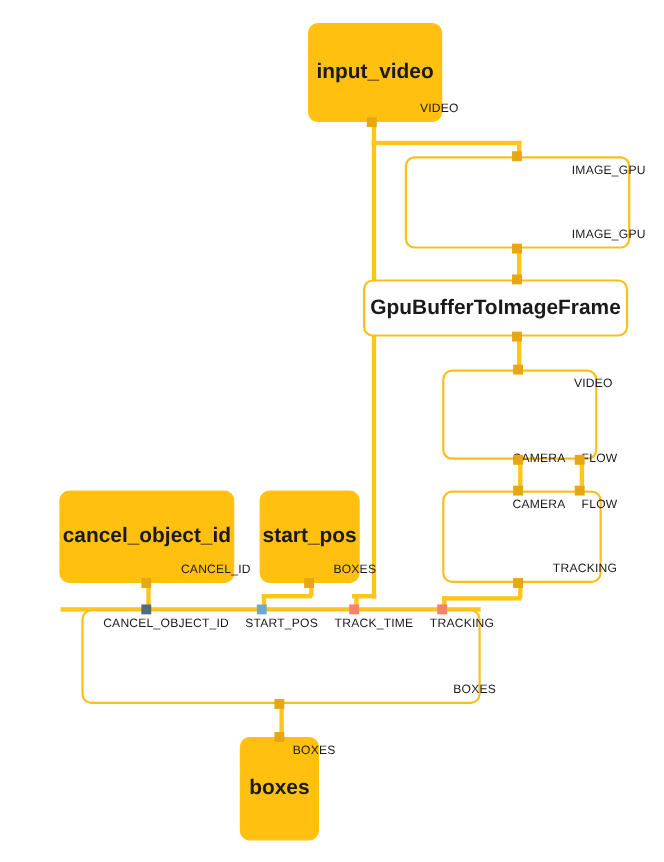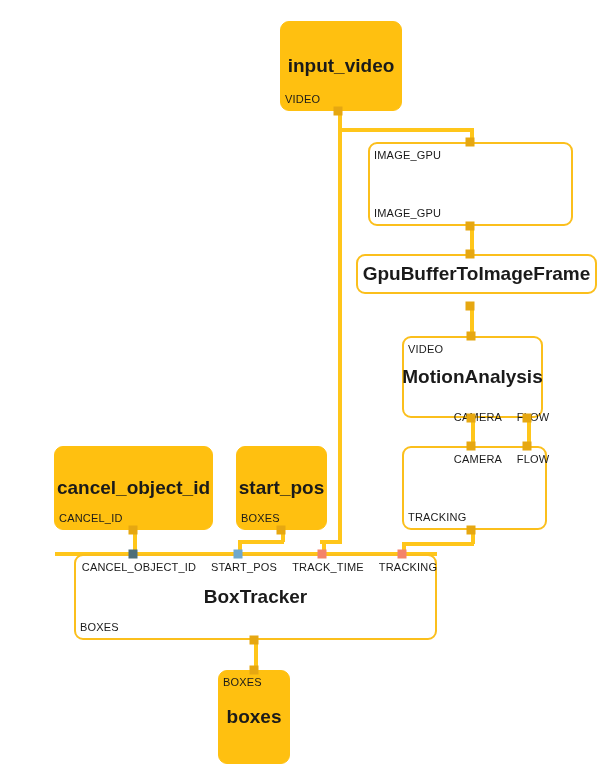--- a/index.html
+++ b/index.html
@@ -40,24 +40,24 @@
     font-size: 19px;
     font-weight: bold;
     color: #1a1a1a;
     line-height: 1.1;
     white-space: nowrap;
   }
 
   
   .port-row {
     position: absolute;
-    left: 4px;
+    left: 16px;
     width: 100%;
     display: flex;
-    justify-content: flex-start;
+    justify-content: flex-end;
     pointer-events: none;
   }
   .port-row.top { top: 5px; }
   .port-row.bottom { bottom: 5px; }
   .port-label {
     font-size: 11px;
     color: #1a1a1a;
     letter-spacing: 0.2px;
     white-space: nowrap;
   }
@@ -134,28 +134,27 @@
     <div class="port-row top">
       <span class="port-label">IMAGE_GPU</span>
     </div>
     <div class="port-row bottom">
       <span class="port-label">IMAGE_GPU</span>
     </div>
   </div>
   <div class="port" style="left:470px; top:142px;"></div>
   <div class="port" style="left:470px; top:226px;"></div>
 
-  <div class="node outlined" style="left:356px; top:254px; width:241px; height:40px;">
+  <div class="node outlined" style="left:330px; top:254px; width:241px; height:52px;">
     <span class="node-title">GpuBufferToImageFrame</span>
   </div>
   <div class="port" style="left:470px; top:254px;"></div>
   <div class="port" style="left:470px; top:306px;"></div>
 
   <div class="node outlined" style="left:402px; top:336px; width:141px; height:82px;">
-    <span class="node-title">MotionAnalysis</span>
     <div class="port-row top">
       <span class="port-label">VIDEO</span>
     </div>
     <div class="port-row bottom">
       <span class="port-label abs" style="left:70px;">CAMERA</span>
       <span class="port-label abs" style="left:125px;">FLOW</span>
     </div>
   </div>
   <div class="port" style="left:471px; top:336px;"></div>
   <div class="port" style="left:471px; top:418px;"></div>
@@ -184,21 +183,20 @@
 
   <div class="node filled" style="left:236px; top:446px; width:91px; height:84px;">
     <span class="node-title">start_pos</span>
     <div class="port-row bottom">
       <span class="port-label">BOXES</span>
     </div>
   </div>
   <div class="port" style="left:281px; top:530px;"></div>
 
   <div class="node outlined" style="left:74px; top:554px; width:363px; height:86px;">
-    <span class="node-title">BoxTracker</span>
     <div class="port-row top">
       <span class="port-label abs" style="left:59px;">CANCEL_OBJECT_ID</span>
       <span class="port-label abs" style="left:164px;">START_POS</span>
       <span class="port-label abs" style="left:248px;">TRACK_TIME</span>
       <span class="port-label abs" style="left:328px;">TRACKING</span>
     </div>
     <div class="port-row bottom">
       <span class="port-label">BOXES</span>
     </div>
   </div>

